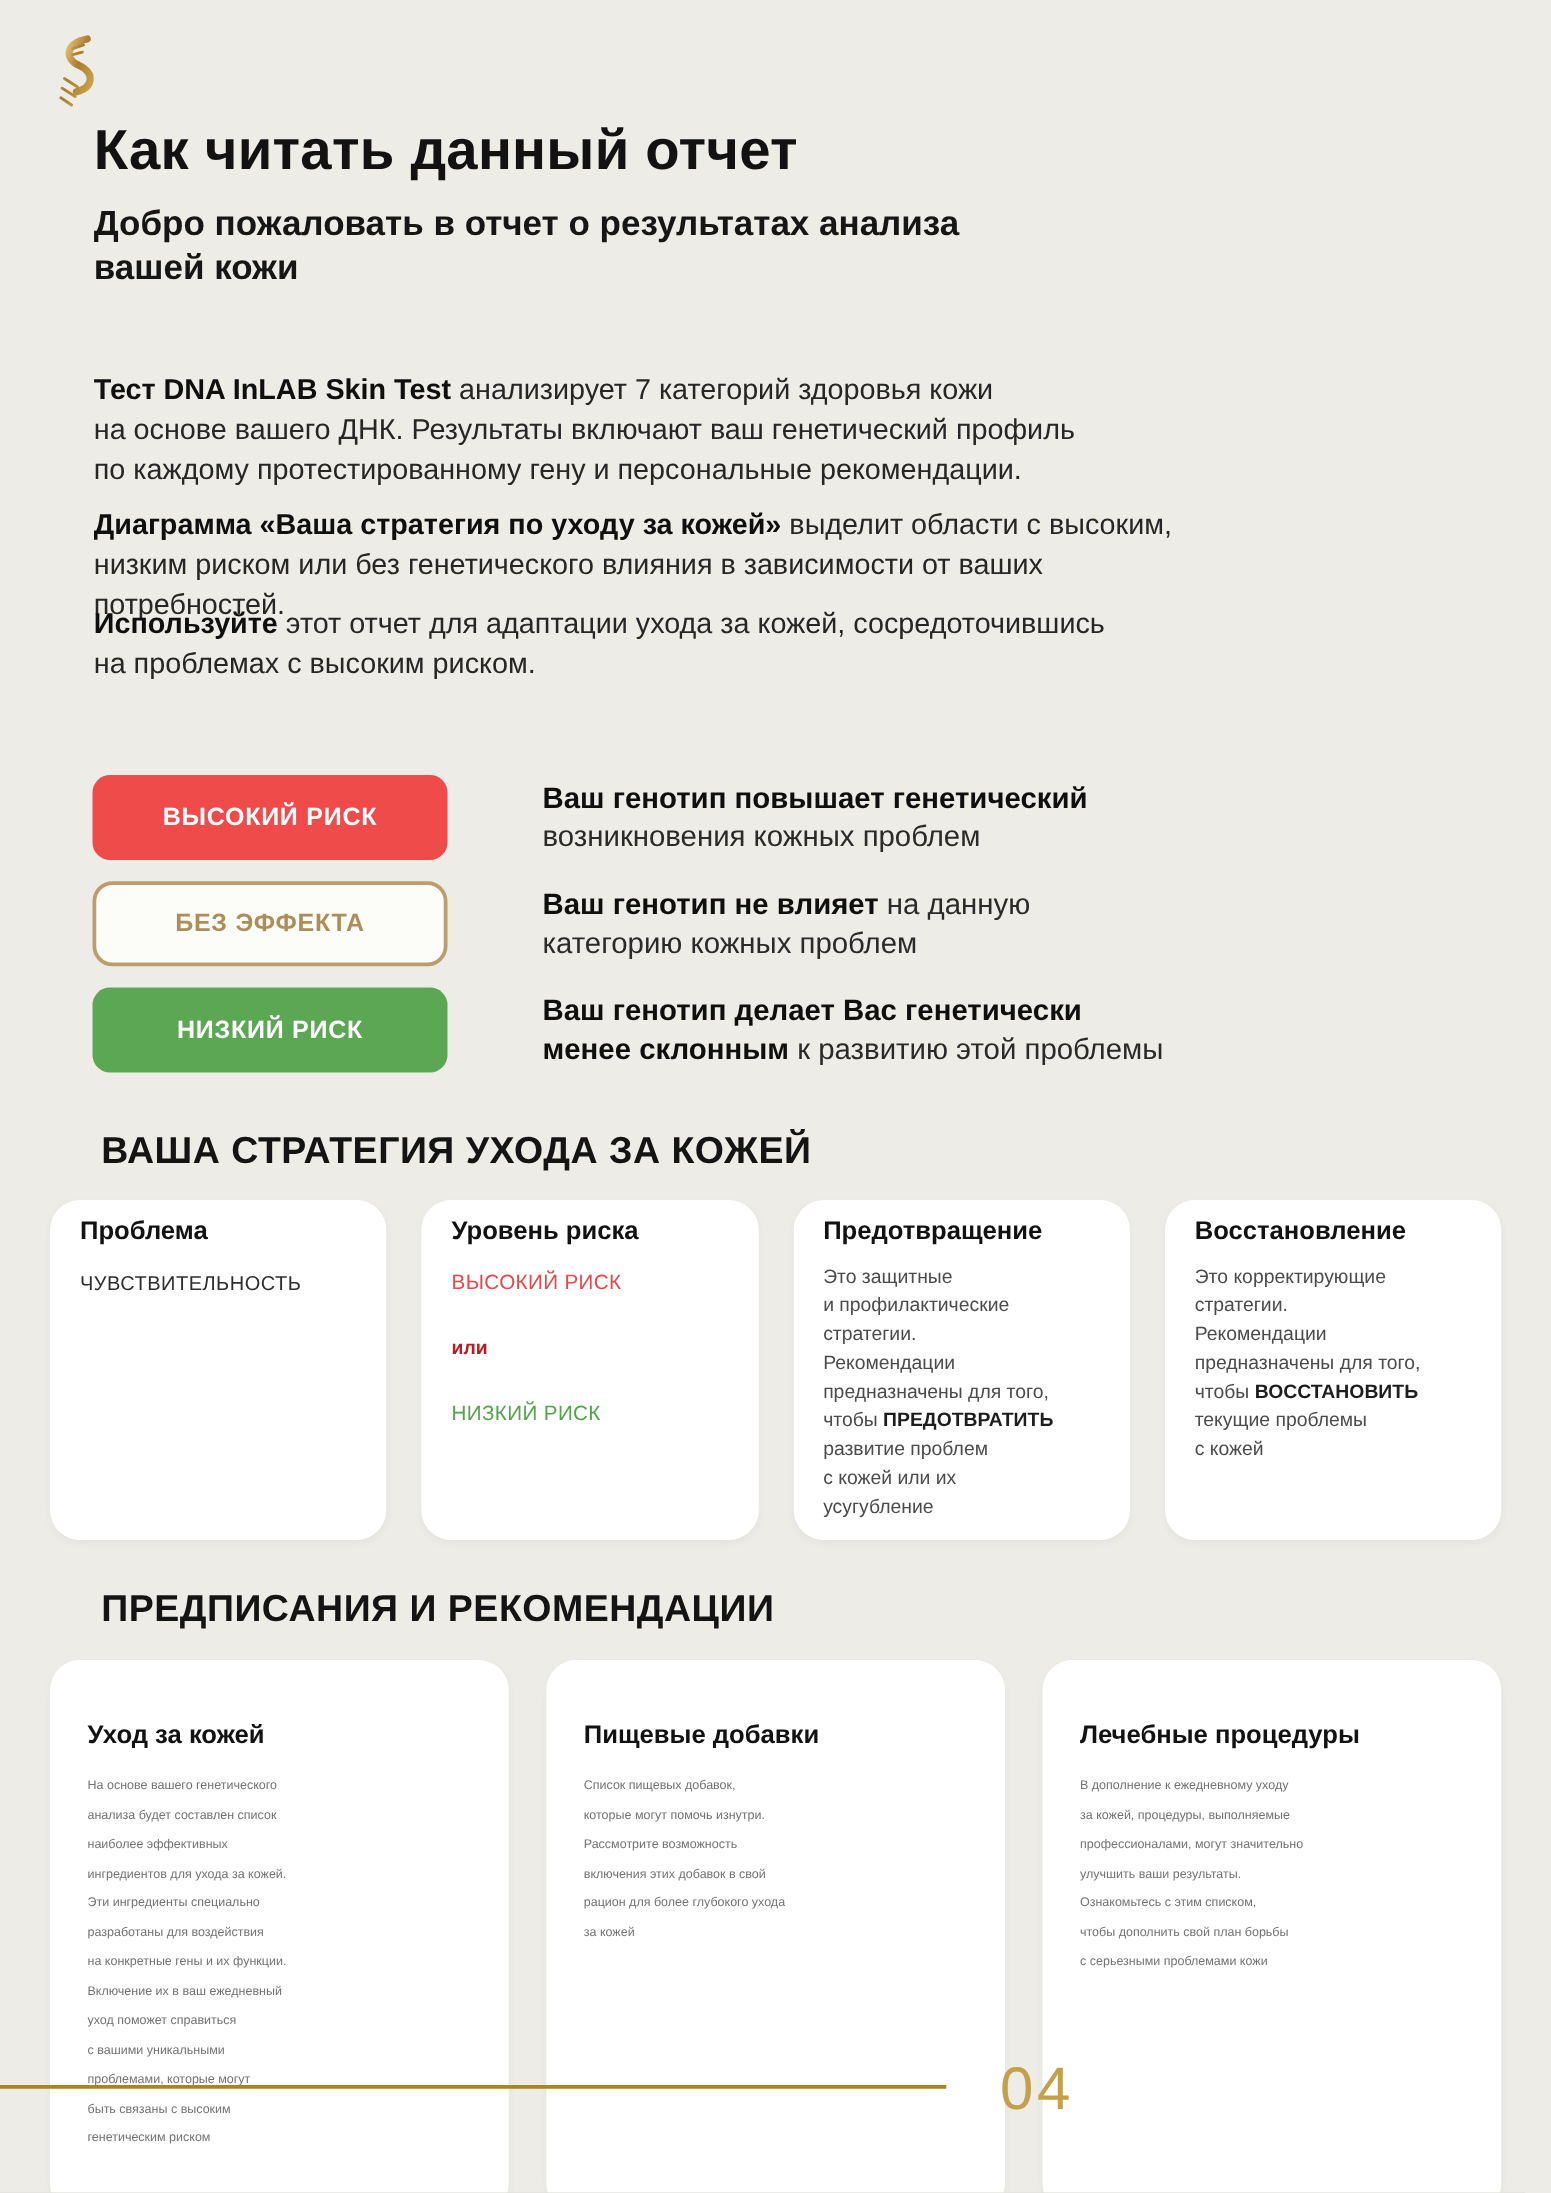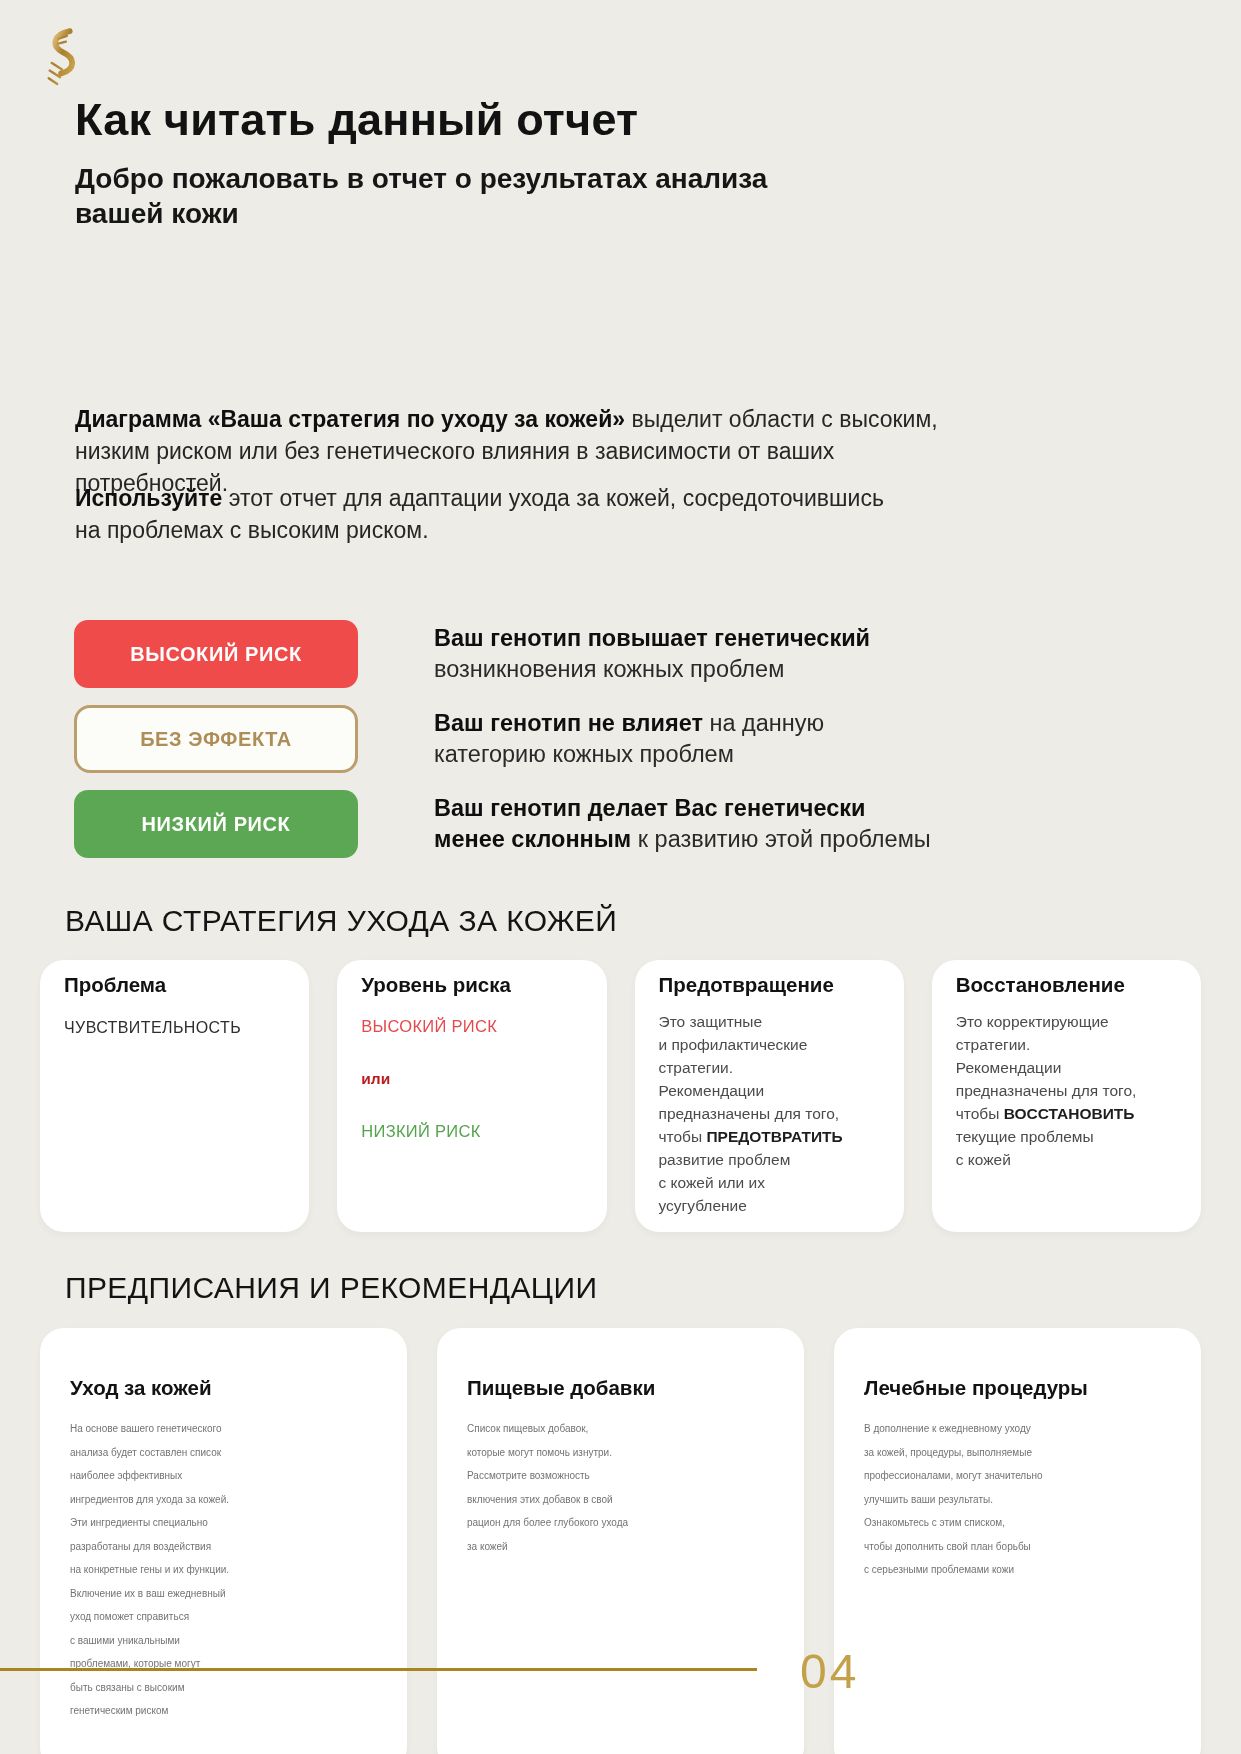--- a/index.html
+++ b/index.html
@@ -22,21 +22,21 @@
   .badge {
     width:284px; height:68px; border-radius:14px; flex:0 0 auto;
     display:flex; align-items:center; justify-content:center;
     font-weight:bold; font-size:20px; letter-spacing:0.6px;
   }
   .badge--red { background:#F04B4B; color:#ffffff; }
   .badge--outline { background:#FCFCF9; border:3px solid #BB9D6E; color:#AE8E58; border-radius:16px; }
   .badge--green { background:#5CA754; color:#ffffff; }
   .legend-desc { margin-left:76px; font-size:23.5px; line-height:31px; white-space:pre-line; color:#2a2a2a; }
   .legend-desc b { color:#0f0f0f; }
-  .section-title { position:absolute; left:65px; font-size:30px; font-weight:normal; letter-spacing:0.4px; color:#141414; }
+  .section-title { position:absolute; left:81px; font-size:30px; font-weight:bold; letter-spacing:0.4px; color:#141414; }
   .st-1 { top:904px; }
   .st-2 { top:1271px; }
   .grid { position:absolute; left:40px; width:1161px; display:grid; }
   .grid-strategy { top:960px; grid-template-columns:repeat(4,1fr); gap:28px; }
   .grid-presc { top:1328px; grid-template-columns:repeat(3,1fr); gap:30px; }
   .card { background:#ffffff; border-radius:24px; padding:13px 24px; box-shadow:0 3px 8px rgba(0,0,0,0.04); }
   .grid-strategy .card { min-height:272px; }
   .grid-presc .card { min-height:318px; padding:48px 30px; }
   .card-title { font-size:20.5px; font-weight:bold; color:#121212; }
   .card-body { margin-top:13px; font-size:15.5px; line-height:23px; color:#4b4b4b; white-space:pre-line; }
@@ -65,20 +65,23 @@
       </defs>
       <path d="M31 3 C14 6 11 19 24 25 C37 31 37 43 22 47" fill="none" stroke="url(#gold)" stroke-width="6" stroke-linecap="round"></path>
       <path d="M28 8 l-9 3 M27 14 l-8 2 M12 36 l11 7 M10 44 l11 7 M9 52 l9 6" stroke="url(#gold)" stroke-width="2.4" stroke-linecap="round"></path>
     </svg>
   </div>
 
   <h1 class="h1">Как читать данный отчет</h1>
   <h2 class="h2">Добро пожаловать в отчет о результатах анализа
 вашей кожи</h2>
 
+  <p class="intro intro-1"><b>Тест DNA InLAB Skin Test</b><span> анализирует 7 категорий здоровья кожи
+на основе вашего ДНК. Результаты включают ваш генетический профиль
+по каждому протестированному гену и персональные рекомендации.</span></p>
 
   <p class="intro intro-2"><b>Диаграмма «Ваша стратегия по уходу за кожей»</b><span> выделит области с высоким,
 низким риском или без генетического влияния в зависимости от ваших
 потребностей.</span></p>
 
   <p class="intro intro-3"><b>Используйте</b><span> этот отчет для адаптации ухода за кожей, сосредоточившись
 на проблемах с высоким риском.</span></p>
 
   <div class="legend">
 

